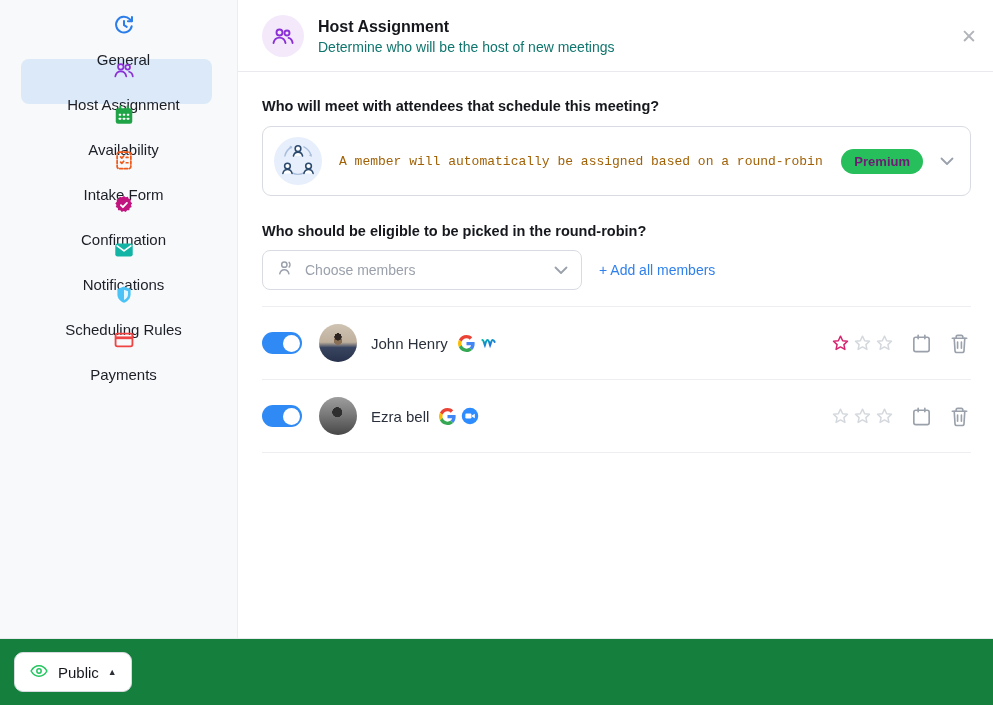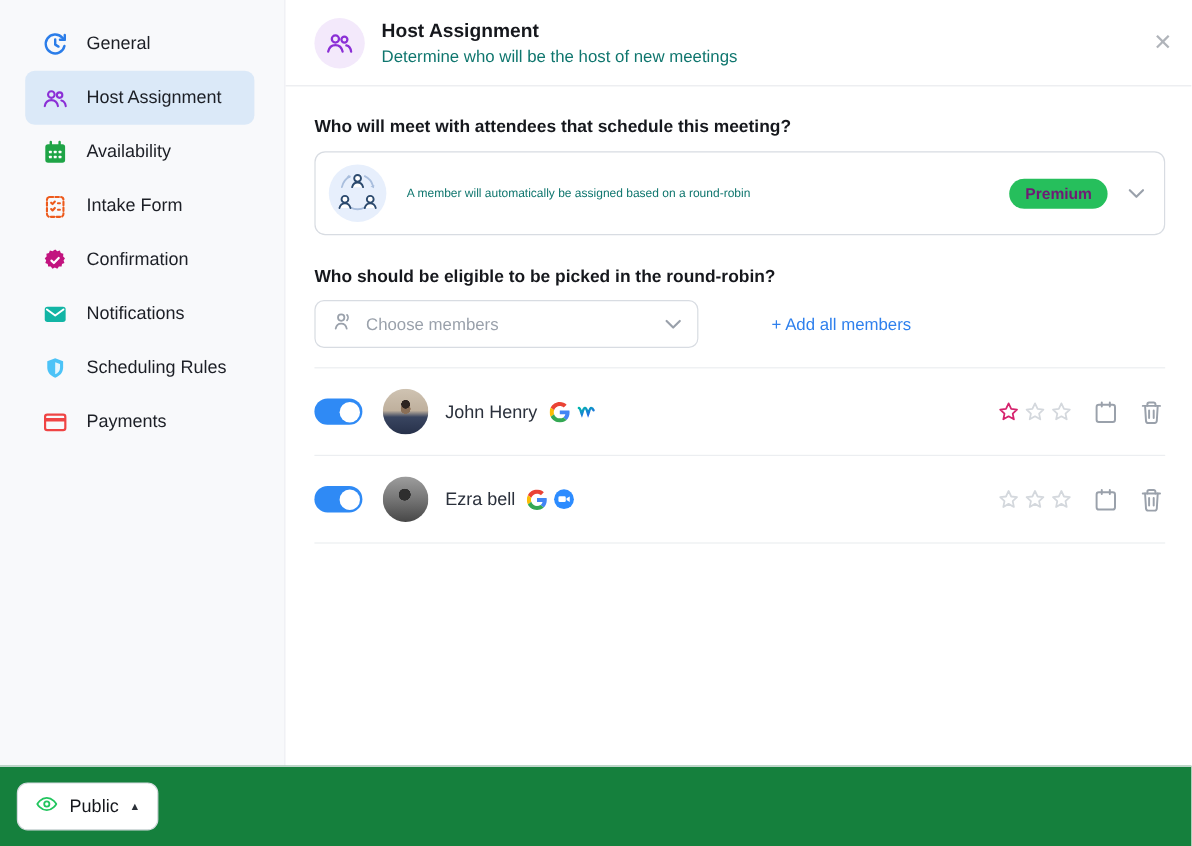--- a/index.html
+++ b/index.html
@@ -8,21 +8,21 @@
     position:relative; overflow:hidden; background:#fff;
     font-family:"Liberation Sans", sans-serif; color:#1c1f26;
   }
   
   .sidebar {
     position:absolute; left:0; top:0; width:238px; height:638px;
     background:#f8f9fb; border-right:1px solid #ececf1; padding-top:14px;
   }
   .side-item {
     display:flex; align-items:center; gap:15px; height:45px;
-    margin:0 25px 0 21px; padding-left:14px; border-radius:8px; cursor:pointer;
+    margin:0 25px 0 21px; padding-left:14px; border-radius:8px; cursor:pointer;flex-direction:column;
   }
   .side-item.active { background:#dbe9f8; }
   .side-item .icn { width:22px; height:22px; flex:0 0 22px; display:flex; }
   .side-item .icn svg { width:22px; height:22px; }
   .side-label { font-size:15px; font-weight:500; color:#1c1f26; }
 
   
   .main { position:absolute; left:238px; top:0; width:755px; height:638px; background:#fff; }
   .mheader { display:flex; align-items:center; gap:14px; padding:15px 24px 14px; border-bottom:1px solid #e9eaee; }
   .h-icon { width:42px; height:42px; border-radius:50%; background:#f3e9fb; display:flex; align-items:center; justify-content:center; }
@@ -32,33 +32,33 @@
   .close-btn { position:absolute; right:16px; top:27px; font-size:19px; color:#b0b4ba; cursor:pointer; line-height:1; background:none; border:none; font-family:inherit; }
 
   .content { padding:26px 22px 0 24px; }
   .q { font-size:14.5px; font-weight:700; color:#16181d; }
   .rr-box {
     margin-top:12px; border:1px solid #d8dce2; border-radius:9px; height:70px;
     display:flex; align-items:center; padding:0 16px 0 11px; gap:17px; cursor:pointer; background:#fff;
   }
   .rr-icon { width:48px; height:48px; border-radius:50%; background:#e7effc; display:flex; align-items:center; justify-content:center; }
   .rr-icon svg { width:44px; height:44px; }
-  .rr-text { font-size:10px; color:#0f766e; flex:1; }
+  .rr-text { font-size:13px; color:#a16207; flex:1;font-family:Liberation Mono, monospace; }
   .badge { background:#26bf5c; color:#701a75; font-size:13px; font-weight:600; padding:5px 13px; border-radius:999px; }
   .chev svg { width:14px; height:9px; display:block; }
 
   .q2 { margin-top:27px; }
   .select-row { display:flex; align-items:center; margin-top:11px; gap:17px; }
   .member-select {
     width:320px; height:40px; border:1px solid #d8dce2; border-radius:8px;
     display:flex; align-items:center; padding:0 13px; gap:9px; cursor:pointer; background:#fff;
   }
   .member-select .usr svg { width:20px; height:20px; }
   .placeholder { color:#9aa1ab; font-size:14px; flex:1; }
-  .add-all { color:#2f80ed; font-size:14px; font-weight:500; text-decoration:none; cursor:pointer;margin-left:44px; }
+  .add-all { color:#2f80ed; font-size:14px; font-weight:500; text-decoration:none; cursor:pointer; }
 
   .rows { margin-top:16px; border-bottom:1px solid #eceef1; }
   .member-row { display:flex; align-items:center; height:73px; border-top:1px solid #eceef1; }
   .toggle { width:40px; height:22px; border-radius:11px; background:#2f8af5; position:relative; cursor:pointer; flex:0 0 40px; }
   .toggle .knob { position:absolute; right:2.5px; top:2.5px; width:17px; height:17px; border-radius:50%; background:#fff; }
   .avatar { width:38px; height:38px; border-radius:50%; margin-left:17px; flex:0 0 38px; }
   .avatar.john {
     background:
       radial-gradient(circle at 50% 34%, #2d2420 11%, transparent 12%),
       radial-gradient(circle at 50% 44%, #8a6f57 14%, transparent 15%),

